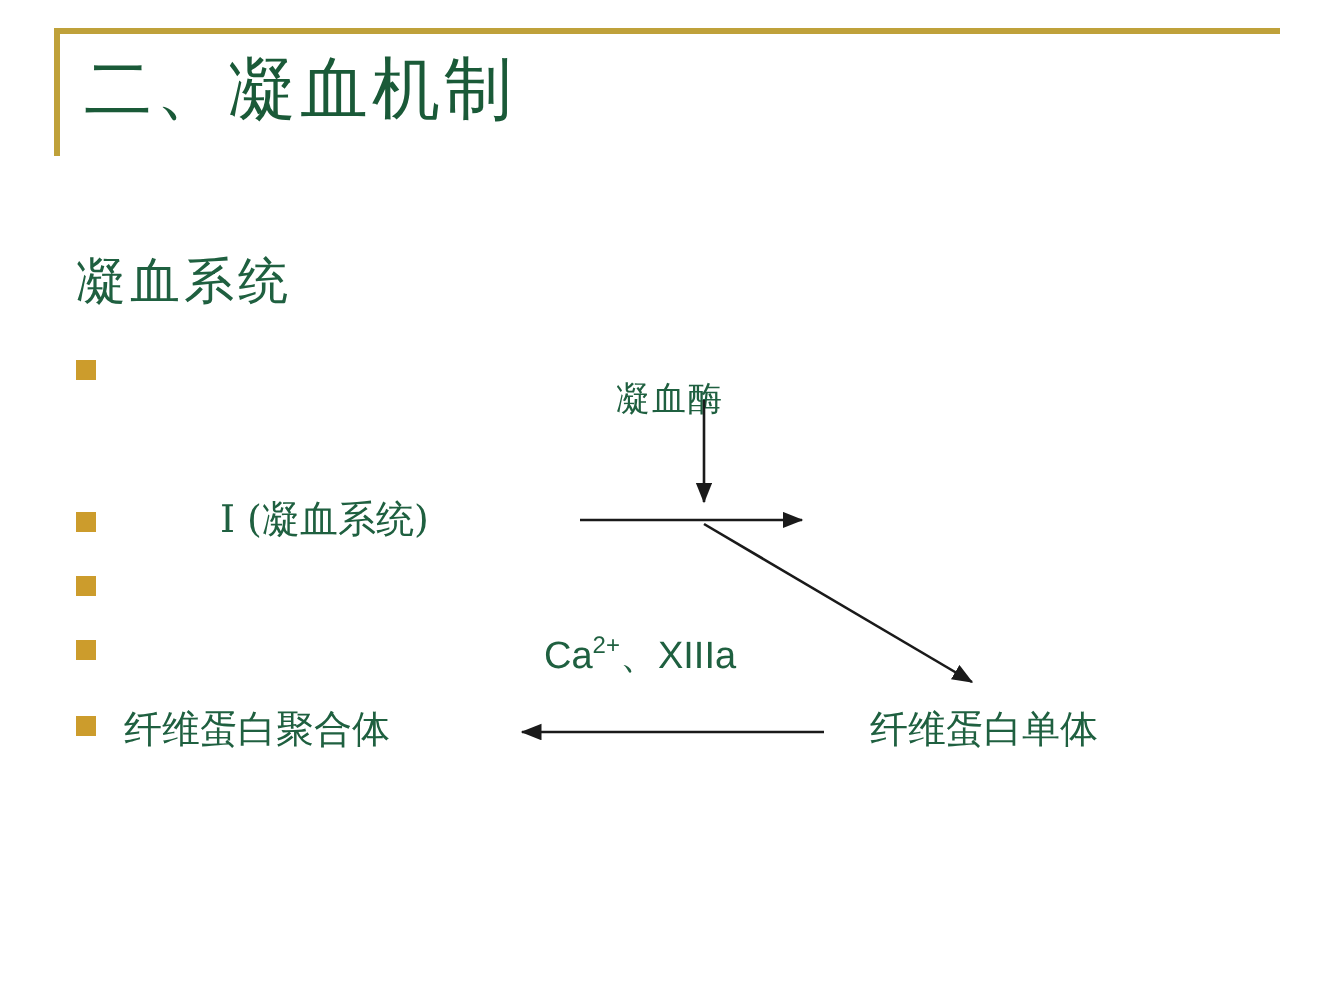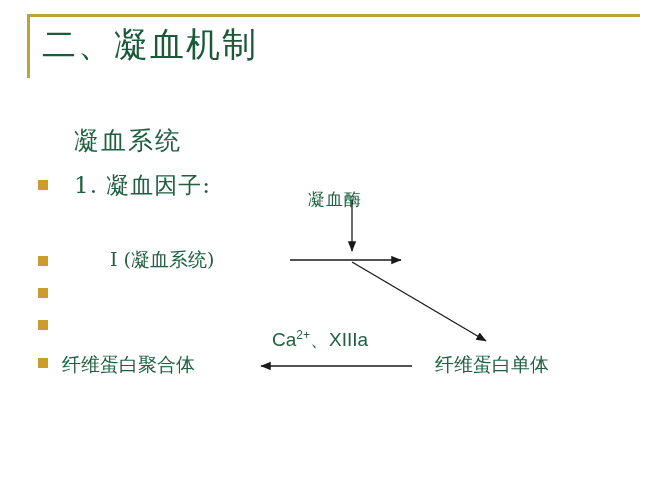--- a/index.html
+++ b/index.html
@@ -58,21 +58,20 @@
   }
   .slide-subtitle {
     position: absolute;
     left: 38px;
     top: 124px;
     font-family: "DejaVu Serif", serif;
     font-size: 25px;
     color: #1f6040;
     letter-spacing: 2px;
     white-space: nowrap;
-    margin-left: 36px;
   }
 
   
   .bullet-sq {
     position: absolute;
     width: 10px;
     height: 10px;
     background: #cc9c2c;
   }
 
@@ -106,21 +105,20 @@
     top: 246px;
     font-size: 19px;
     letter-spacing: 0px;
   }
   .t-ca {
     left: 272px;
     top: 315px;
     font-size: 19px;
     font-family: "Liberation Sans", sans-serif;
     letter-spacing: 0px;
-    margin-top: 12px;
   }
   .t-ca sup {
     font-size: 12px;
     vertical-align: super;
     line-height: 0;
   }
   .t-polymer {
     left: 62px;
     top: 352px;
     font-size: 19px;
@@ -164,21 +162,20 @@
 
   <div class="slide-title">二、凝血机制</div>
   <div class="slide-subtitle">凝血系统</div>
 
   <div class="bullet-sq" style="left:38px; top:180px;"></div>
   <div class="bullet-sq" style="left:38px; top:256px;"></div>
   <div class="bullet-sq" style="left:38px; top:288px;"></div>
   <div class="bullet-sq" style="left:38px; top:320px;"></div>
   <div class="bullet-sq" style="left:38px; top:358px;"></div>
 
-  <div class="txt t-factor">1. 凝血因子:</div>
   <div class="txt t-thrombin">凝血酶</div>
   <div class="txt t-fibrinogen">I (凝血系统)</div>
 
   <div class="txt t-ca"><span>Ca</span><sup>2+</sup><span>、XIIIa</span></div>
 
   <div class="txt t-polymer">纤维蛋白聚合体</div>
   <div class="txt t-monomer">纤维蛋白单体</div>
 
   <svg id="arrows" viewBox="0 0 667 500" xmlns="http://www.w3.org/2000/svg">
     <defs>

